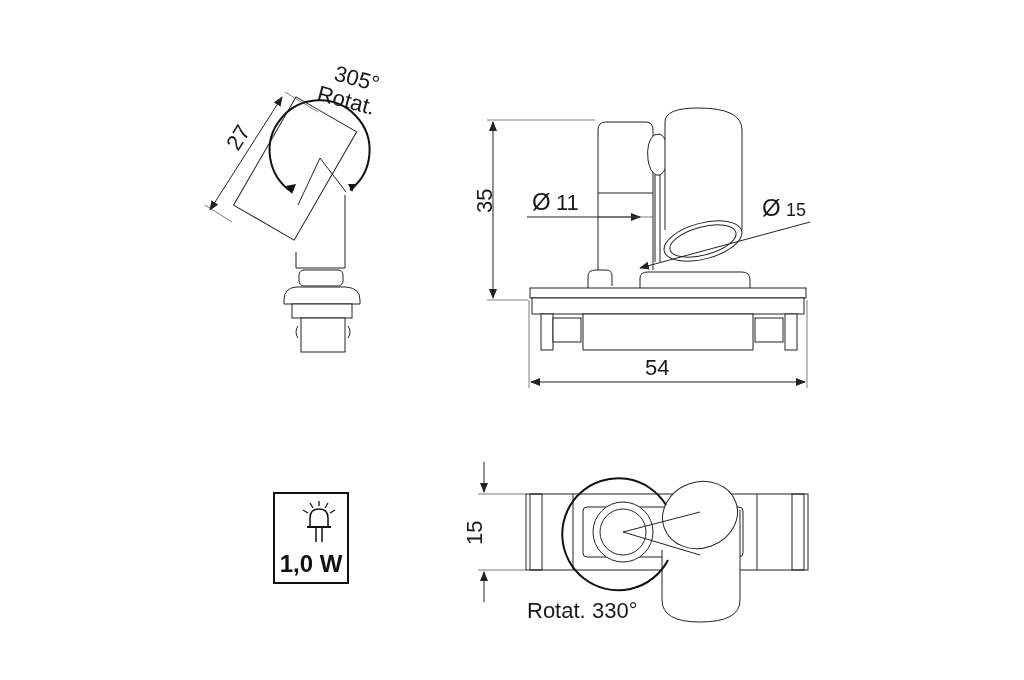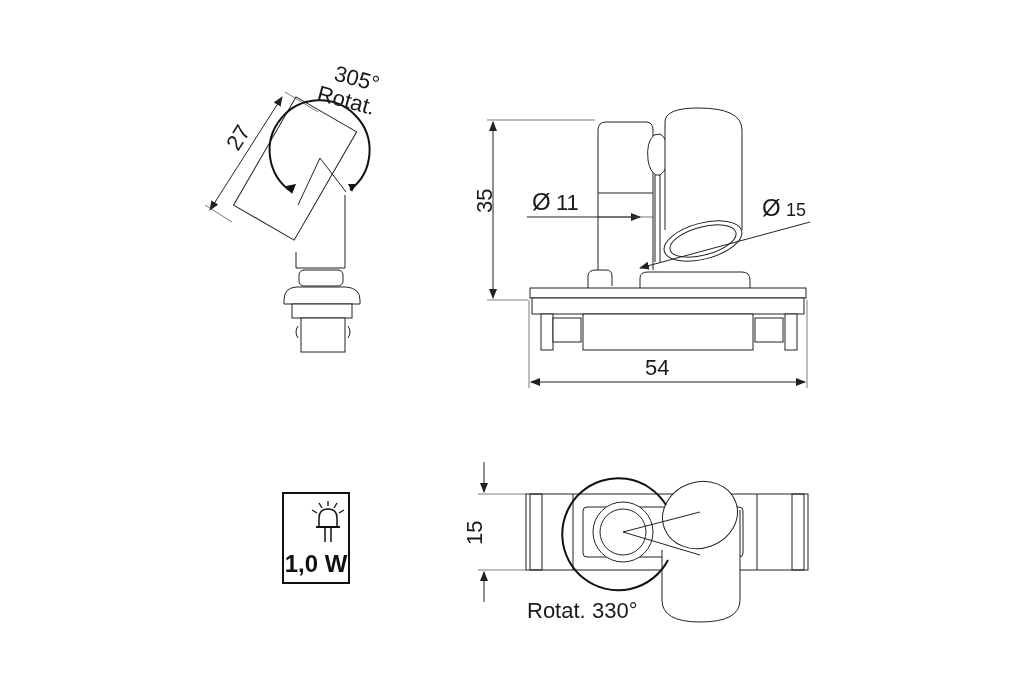--- a/index.html
+++ b/index.html
@@ -3,21 +3,21 @@
 <meta charset="utf-8">
 <style>
   html, body { margin: 0; padding: 0; background: #ffffff; }
   body { width: 1024px; height: 680px; position: relative; overflow: hidden; font-family: "Liberation Sans", sans-serif; }
   svg { position: absolute; left: 0; top: 0; }
   .dim-text { font-family: "Liberation Sans", sans-serif; fill: #1a1a1a; }
   .ln { stroke: #222; fill: none; stroke-width: 1; }
   .ln-thin { stroke: #444; fill: none; stroke-width: 0.7; }
   .ln-bold { stroke: #111; fill: none; stroke-width: 2; }
   .fillw { fill: #fff; stroke: #222; stroke-width: 1; }
-  .badge-box { position: absolute; left: 282px; top: 492px; width: 68px; height: 92px; border: 2px solid #111; box-sizing: border-box; background: #fff; }
+  .badge-box { position: absolute; left: 273px; top: 492px; width: 76px; height: 92px; border: 2px solid #111; box-sizing: border-box; background: #fff; }
   .badge-label { position: absolute; left: 0; right: 0; bottom: 4px; text-align: center; font-weight: bold; font-size: 24px; color: #111; font-family: "Liberation Sans", sans-serif; }
   .badge-icon { position: absolute; left: 26px; top: 6px; }
 </style>
 </head>
 <body>
 
 <svg width="1024" height="680" viewBox="0 0 1024 680">
   <defs>
     <marker id="arr" markerWidth="10" markerHeight="8" refX="9" refY="4" orient="auto" markerUnits="userSpaceOnUse">
       <path d="M0,0 L10,4 L0,8 z" fill="#222"></path>

